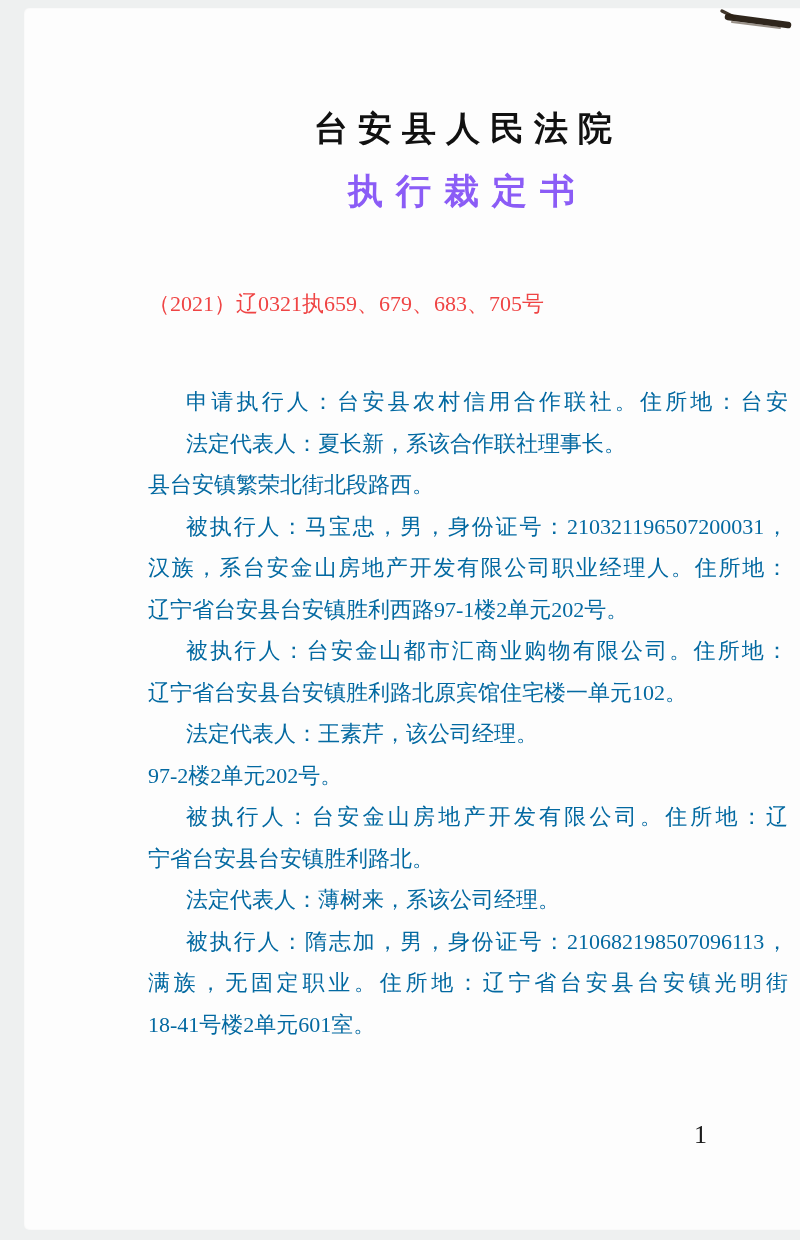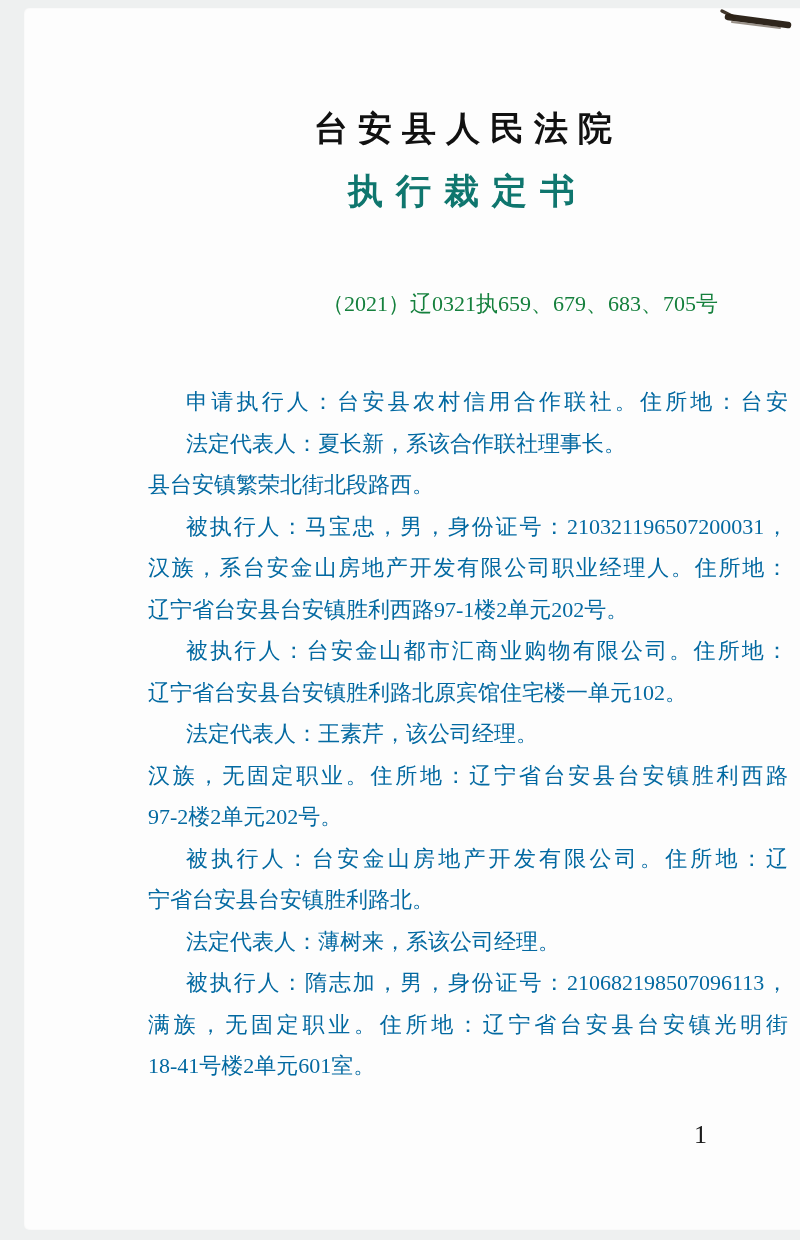--- a/index.html
+++ b/index.html
@@ -27,29 +27,28 @@
     font-size: 34px; font-weight: bold;
     letter-spacing: 10px;
     color: #111;
     white-space: nowrap;
   }
   .doc-type {
     margin: 16px 0 0 0;
     text-align: center;
     font-size: 35px; font-weight: bold;
     letter-spacing: 13px;
-    color: #0f766e;
+    color: #8b5cf6;
     white-space: nowrap;
   }
   .case-number {
     margin-top: 74px;
-    text-align: right;
     padding-right: 70px;
     font-size: 22px;
-    color: #15803d;
+    color: #ef4444;
   }
   .body-lines { margin-top: 62px; }
   .line {
     font-size: 22px;
     height: 41.5px;
     line-height: 41.5px;
     color: #0369a1;
   }
   .line.indent { padding-left: 38px; }
   .line.fill {
@@ -80,21 +79,20 @@
 
     <div class="line indent fill">申请执行人：台安县农村信用合作联社。住所地：台安</div>
         <div class="line indent">法定代表人：夏长新，系该合作联社理事长。</div>
         <div class="line">县台安镇繁荣北街北段路西。</div>
         <div class="line indent fill">被执行人：马宝忠，男，身份证号：210321196507200031，</div>
         <div class="line fill">汉族，系台安金山房地产开发有限公司职业经理人。住所地：</div>
         <div class="line">辽宁省台安县台安镇胜利西路97-1楼2单元202号。</div>
         <div class="line indent fill">被执行人：台安金山都市汇商业购物有限公司。住所地：</div>
         <div class="line">辽宁省台安县台安镇胜利路北原宾馆住宅楼一单元102。</div>
         <div class="line indent">法定代表人：王素芹，该公司经理。</div>
-        <div class="line fill">汉族，无固定职业。住所地：辽宁省台安县台安镇胜利西路</div>
         <div class="line">97-2楼2单元202号。</div>
         <div class="line indent fill">被执行人：台安金山房地产开发有限公司。住所地：辽</div>
         <div class="line">宁省台安县台安镇胜利路北。</div>
         <div class="line indent">法定代表人：薄树来，系该公司经理。</div>
         <div class="line indent fill">被执行人：隋志加，男，身份证号：210682198507096113，</div>
         <div class="line fill">满族，无固定职业。住所地：辽宁省台安县台安镇光明街</div>
         <div class="line">18-41号楼2单元601室。</div>
       </div>
   </div>
   <div class="page-number">1</div>

